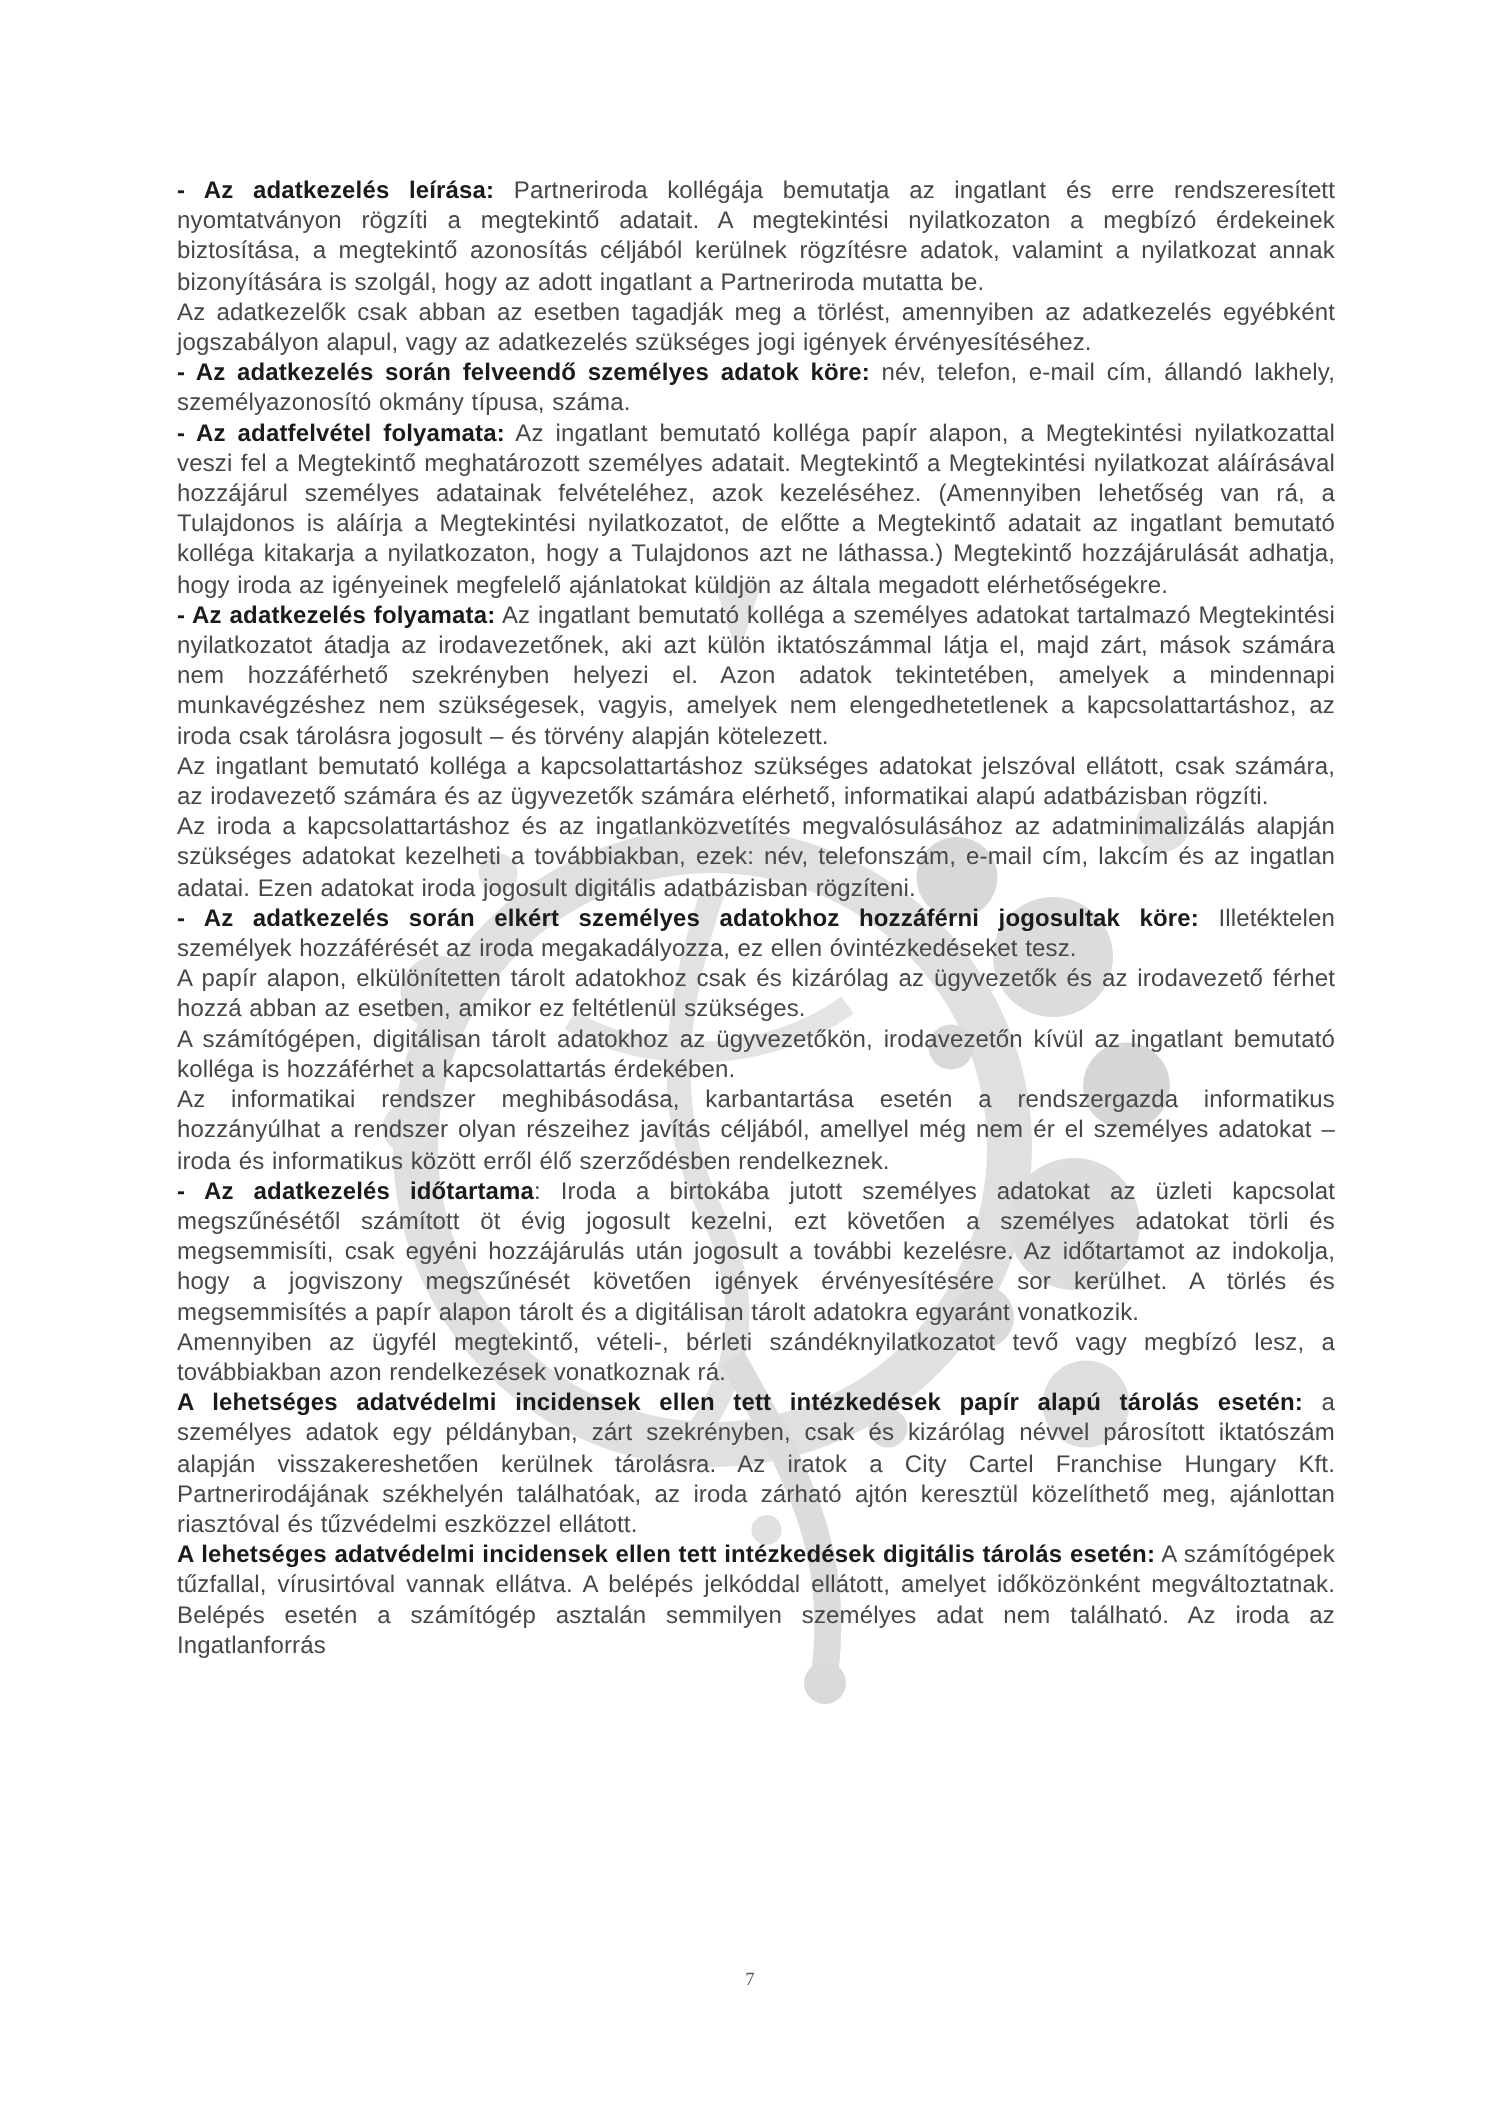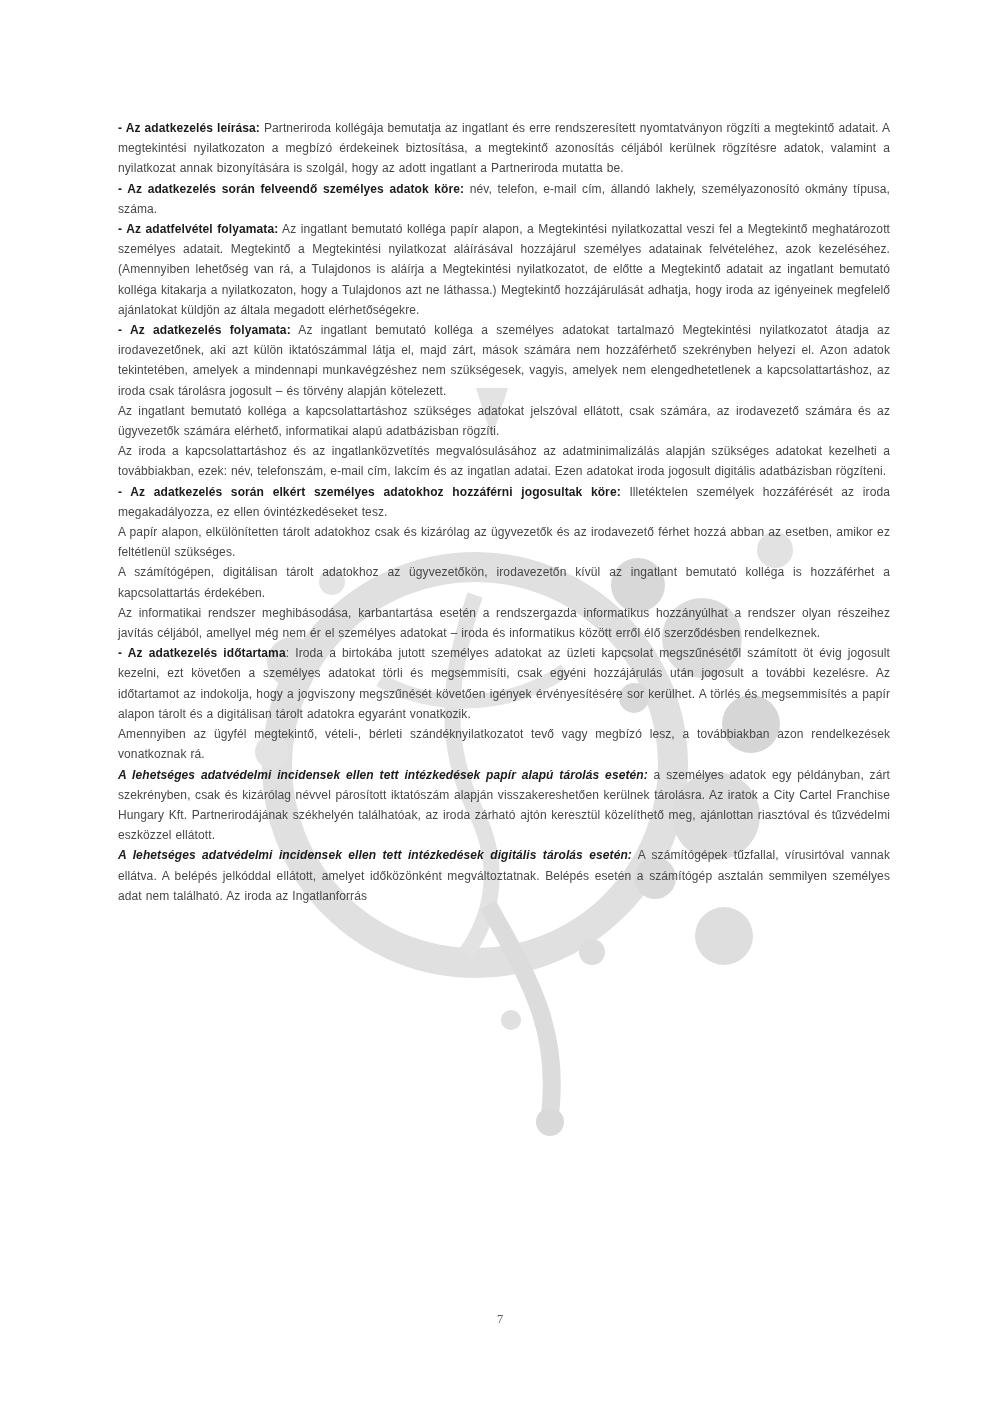--- a/index.html
+++ b/index.html
@@ -30,32 +30,31 @@
   .content {
     position: absolute;
     left: 118px;
     top: 118px;
     width: 772px;
   }
   .para {
     margin: 0;
     padding: 0;
     text-align: justify;
-    font-size: 12px;
+    font-size: 16px;
     line-height: 20.2px;
     color: #474747;
     letter-spacing: 0.1px;
     word-spacing: 0.5px;
   }
   .lead {
     font-weight: 700;
     color: #1b1b1b;
   }
   .lead.italic {
-    font-style: italic;
   }
   .page-number {
     position: absolute;
     left: 0;
     right: 0;
     top: 1312px;
     text-align: center;
     font-size: 12.5px;
     color: #5a5a5a;
     font-family: "Liberation Serif", "DejaVu Serif", serif;
@@ -91,20 +90,21 @@
       <circle cx="102" cy="202" r="13" fill="#e4e4e4"></circle>
 
       <path d="M258,525 C300,600 330,650 320,735" fill="none" stroke="#dcdcdc" stroke-width="18"></path>
       <circle cx="320" cy="742" r="14" fill="#d9d9d9"></circle>
       <circle cx="281" cy="640" r="10" fill="#e0e0e0"></circle>
     </g>
   </svg>
 
   <div class="content">
       <p class="para"><strong class="lead">- Az adatkezelés leírása:</strong> Partneriroda kollégája bemutatja az ingatlant és erre rendszeresített nyomtatványon rögzíti a megtekintő adatait. A megtekintési nyilatkozaton a megbízó érdekeinek biztosítása, a megtekintő azonosítás céljából kerülnek rögzítésre adatok, valamint a nyilatkozat annak bizonyítására is szolgál, hogy az adott ingatlant a Partneriroda mutatta be.</p>
+      <p class="para">Az adatkezelők csak abban az esetben tagadják meg a törlést, amennyiben az adatkezelés egyébként jogszabályon alapul, vagy az adatkezelés szükséges jogi igények érvényesítéséhez.</p>
       <p class="para"><strong class="lead">- Az adatkezelés során felveendő személyes adatok köre:</strong> név, telefon, e-mail cím, állandó lakhely, személyazonosító okmány típusa, száma.</p>
       <p class="para"><strong class="lead">- Az adatfelvétel folyamata:</strong> Az ingatlant bemutató kolléga papír alapon, a Megtekintési nyilatkozattal veszi fel a Megtekintő meghatározott személyes adatait. Megtekintő a Megtekintési nyilatkozat aláírásával hozzájárul személyes adatainak felvételéhez, azok kezeléséhez. (Amennyiben lehetőség van rá, a Tulajdonos is aláírja a Megtekintési nyilatkozatot, de előtte a Megtekintő adatait az ingatlant bemutató kolléga kitakarja a nyilatkozaton, hogy a Tulajdonos azt ne láthassa.) Megtekintő hozzájárulását adhatja, hogy iroda az igényeinek megfelelő ajánlatokat küldjön az általa megadott elérhetőségekre.</p>
       <p class="para"><strong class="lead">- Az adatkezelés folyamata:</strong> Az ingatlant bemutató kolléga a személyes adatokat tartalmazó Megtekintési nyilatkozatot átadja az irodavezetőnek, aki azt külön iktatószámmal látja el, majd zárt, mások számára nem hozzáférhető szekrényben helyezi el. Azon adatok tekintetében, amelyek a mindennapi munkavégzéshez nem szükségesek, vagyis, amelyek nem elengedhetetlenek a kapcsolattartáshoz, az iroda csak tárolásra jogosult – és törvény alapján kötelezett.</p>
       <p class="para">Az ingatlant bemutató kolléga a kapcsolattartáshoz szükséges adatokat jelszóval ellátott, csak számára, az irodavezető számára és az ügyvezetők számára elérhető, informatikai alapú adatbázisban rögzíti.</p>
       <p class="para">Az iroda a kapcsolattartáshoz és az ingatlanközvetítés megvalósulásához az adatminimalizálás alapján szükséges adatokat kezelheti a továbbiakban, ezek: név, telefonszám, e-mail cím, lakcím és az ingatlan adatai. Ezen adatokat iroda jogosult digitális adatbázisban rögzíteni.</p>
       <p class="para"><strong class="lead">- Az adatkezelés során elkért személyes adatokhoz hozzáférni jogosultak köre:</strong> Illetéktelen személyek hozzáférését az iroda megakadályozza, ez ellen óvintézkedéseket tesz.</p>
       <p class="para">A papír alapon, elkülönítetten tárolt adatokhoz csak és kizárólag az ügyvezetők és az irodavezető férhet hozzá abban az esetben, amikor ez feltétlenül szükséges.</p>
       <p class="para">A számítógépen, digitálisan tárolt adatokhoz az ügyvezetőkön, irodavezetőn kívül az ingatlant bemutató kolléga is hozzáférhet a kapcsolattartás érdekében.</p>
       <p class="para">Az informatikai rendszer meghibásodása, karbantartása esetén a rendszergazda informatikus hozzányúlhat a rendszer olyan részeihez javítás céljából, amellyel még nem ér el személyes adatokat – iroda és informatikus között erről élő szerződésben rendelkeznek.</p>
       <p class="para"><strong class="lead">- Az adatkezelés időtartama</strong>: Iroda a birtokába jutott személyes adatokat az üzleti kapcsolat megszűnésétől számított öt évig jogosult kezelni, ezt követően a személyes adatokat törli és megsemmisíti, csak egyéni hozzájárulás után jogosult a további kezelésre. Az időtartamot az indokolja, hogy a jogviszony megszűnését követően igények érvényesítésére sor kerülhet. A törlés és megsemmisítés a papír alapon tárolt és a digitálisan tárolt adatokra egyaránt vonatkozik.</p>

